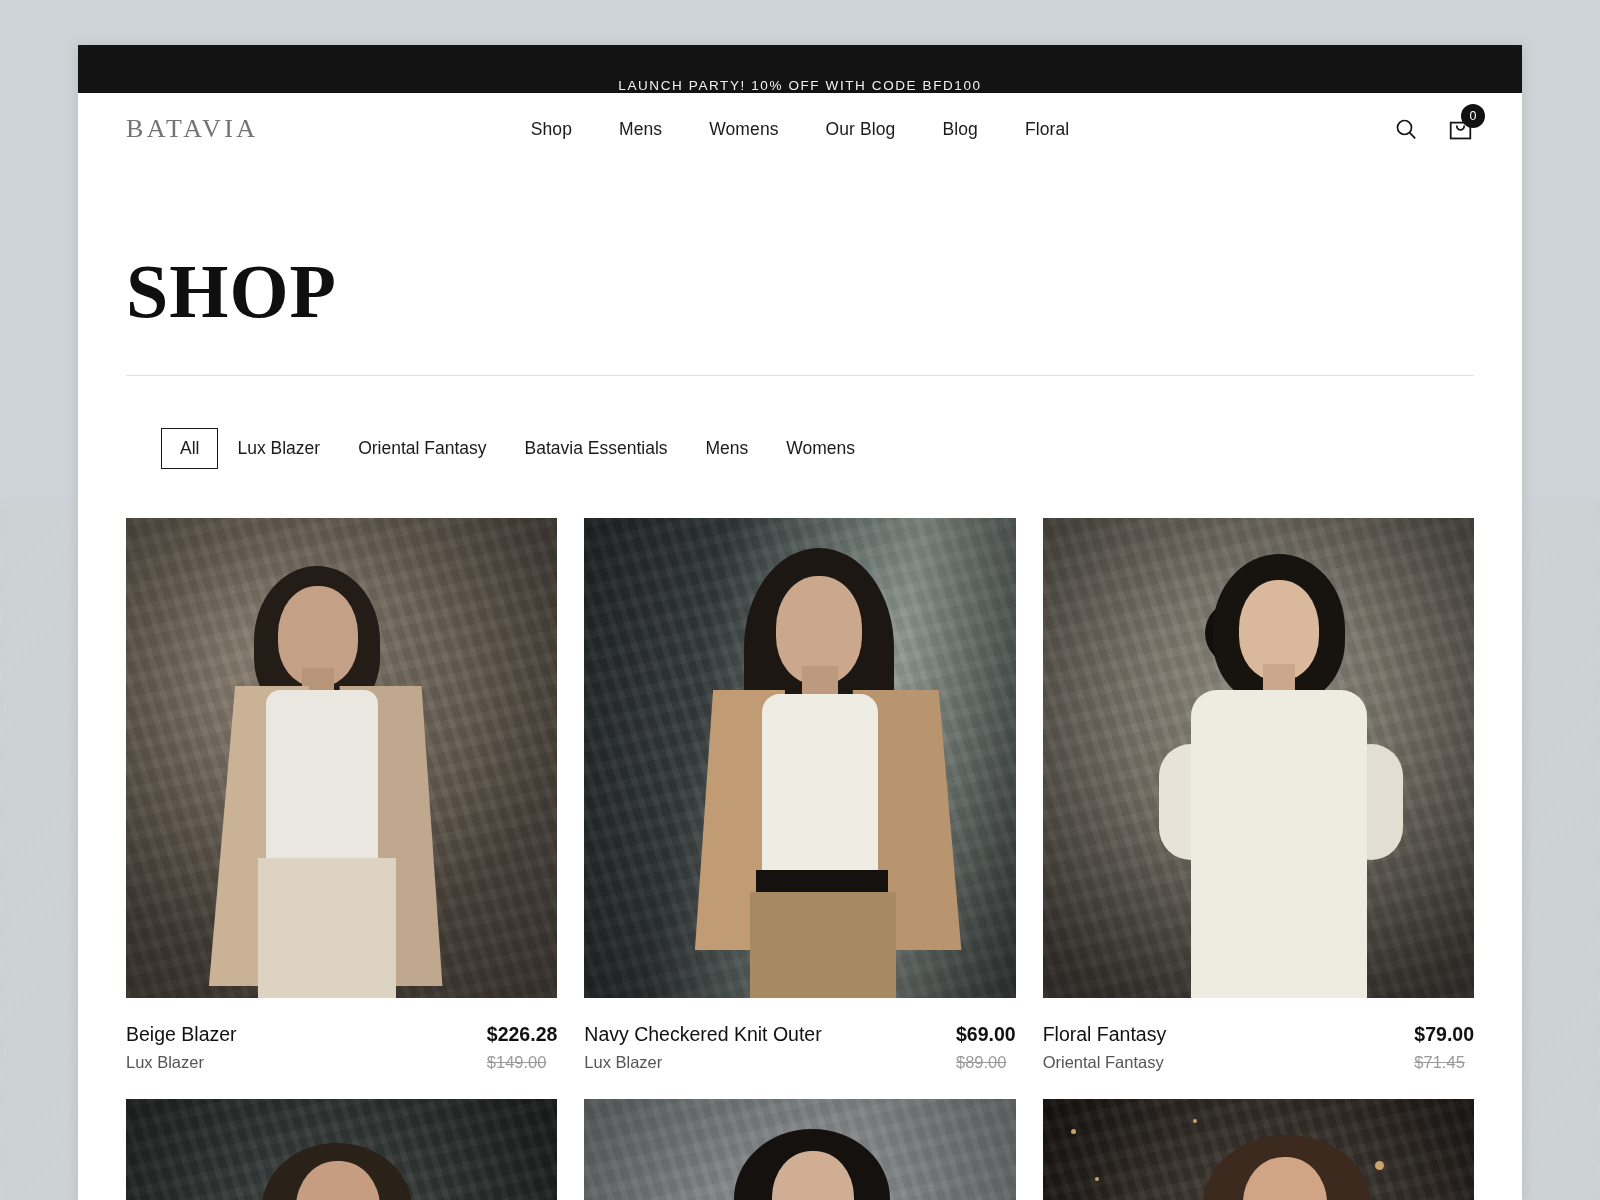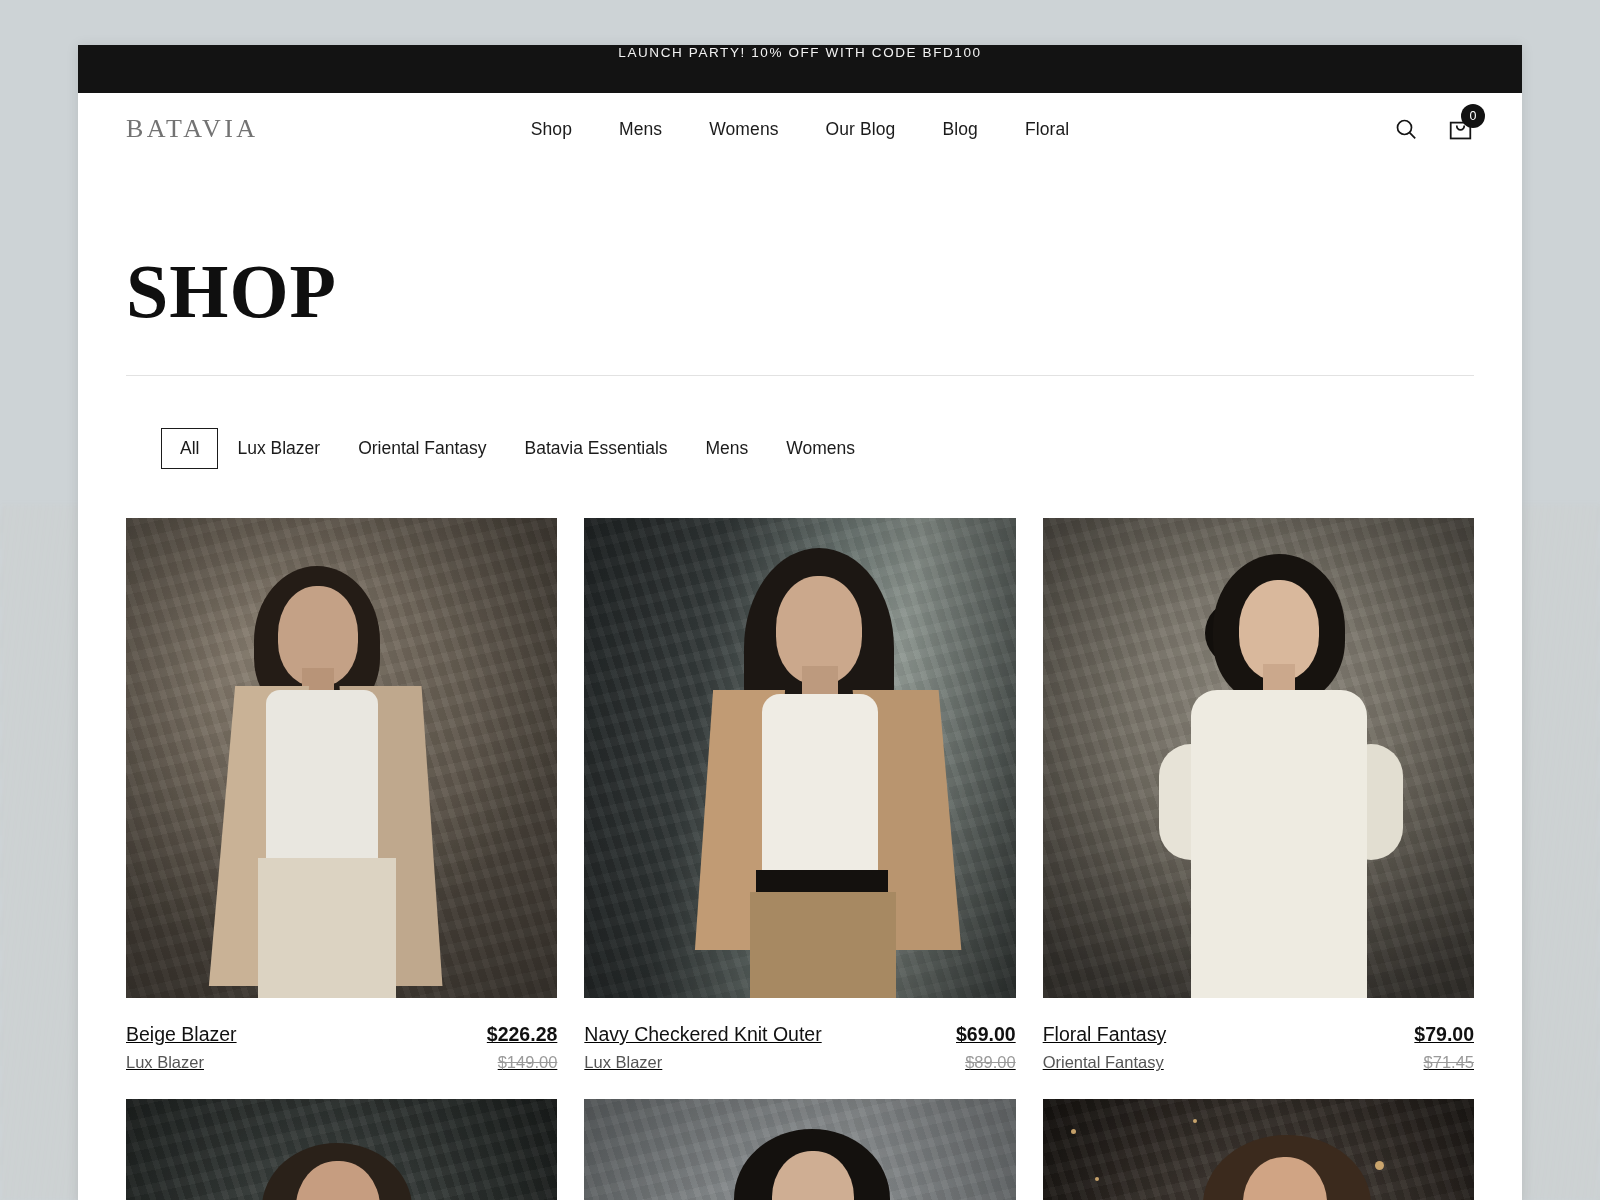--- a/index.html
+++ b/index.html
@@ -52,21 +52,21 @@
     background:#ffffff;
     overflow:hidden;
     box-shadow:0 1px 12px rgba(0,0,0,.10);
   }
 
   
   #announce {
     height:48px;
     background:#131313;
     color:#f2f2f2;
-    display:flex; align-items:flex-start; justify-content:center;
+    display:flex; align-items:flex-end; justify-content:center;
     font-size:13.5px;
     letter-spacing:1.6px;
     font-weight:500;
   }
 
   
   #header {
     height:72px;
     display:flex; align-items:center;
     padding:0 48px;
@@ -151,39 +151,39 @@
   .filter.active { border-color:#1b1b1b; }
 
   
   #grid {
     padding:49px 48px 0 48px;
     display:grid;
     grid-template-columns:repeat(3, 1fr);
     column-gap:27px;
     row-gap:22px;
   }
-  .card { cursor:pointer;text-decoration:underline; }
+  .card { cursor:pointer; }
   .thumb {
     width:100%; height:480px;
     background:#2e2d2b;
     position:relative;
     overflow:hidden;
   }
   .card-info {
     display:flex; justify-content:space-between;
     padding-top:22px;
     gap:12px;
   }
   .p-name { font-size:19.5px; color:#111; line-height:1.45; }
   .p-cat  { font-size:16.5px; color:#555; line-height:1.75; }
   .p-price{ font-size:19.5px; color:#111; font-weight:700; line-height:1.45; text-align:right; white-space:nowrap;}
   .p-compare {
     font-size:16.5px; color:#9a9a9a;
     text-decoration:line-through;
-    line-height:1.75; text-align:right; white-space:nowrap;
+    line-height:1.75; white-space:nowrap;
   }
 
   
   .ph { position:absolute; inset:0; }
   
   .wall-1 { background:
       radial-gradient(ellipse 70% 60% at 35% 30%, #8b8173 0%, #6e6559 45%, #4f483f 100%); }
   .wall-2 { background:
       linear-gradient(100deg, #262b2c 0%, #343a3a 28%, #6f7a76 52%, #8e9791 66%, #3c4240 100%); }
   .wall-3 { background:

